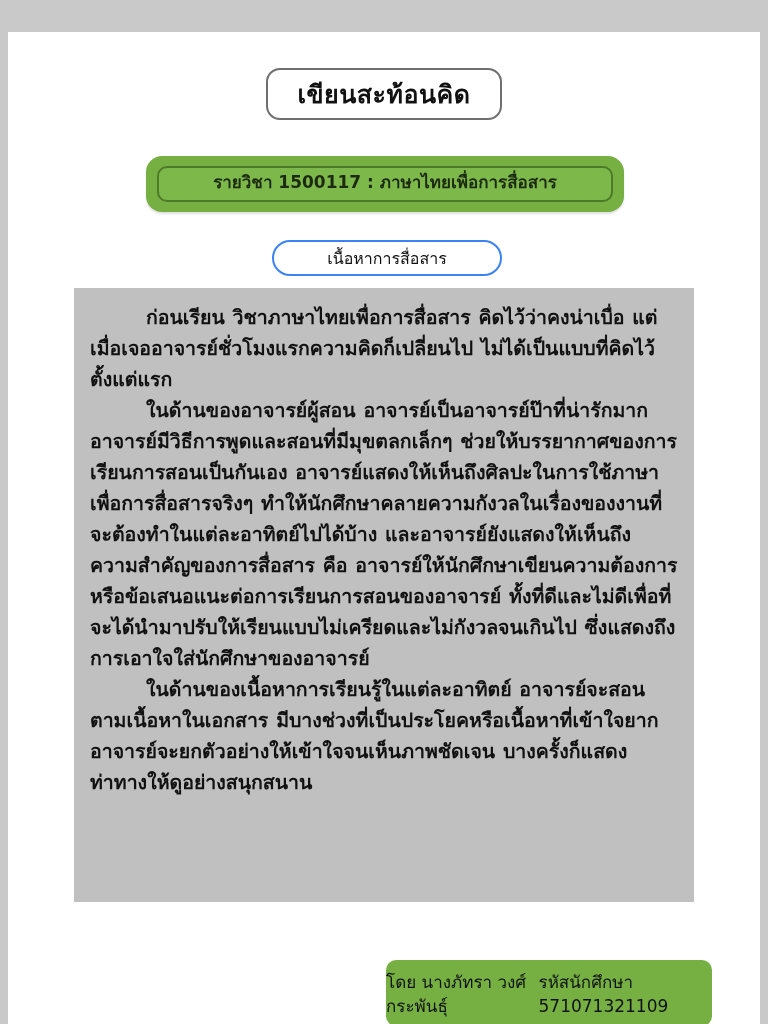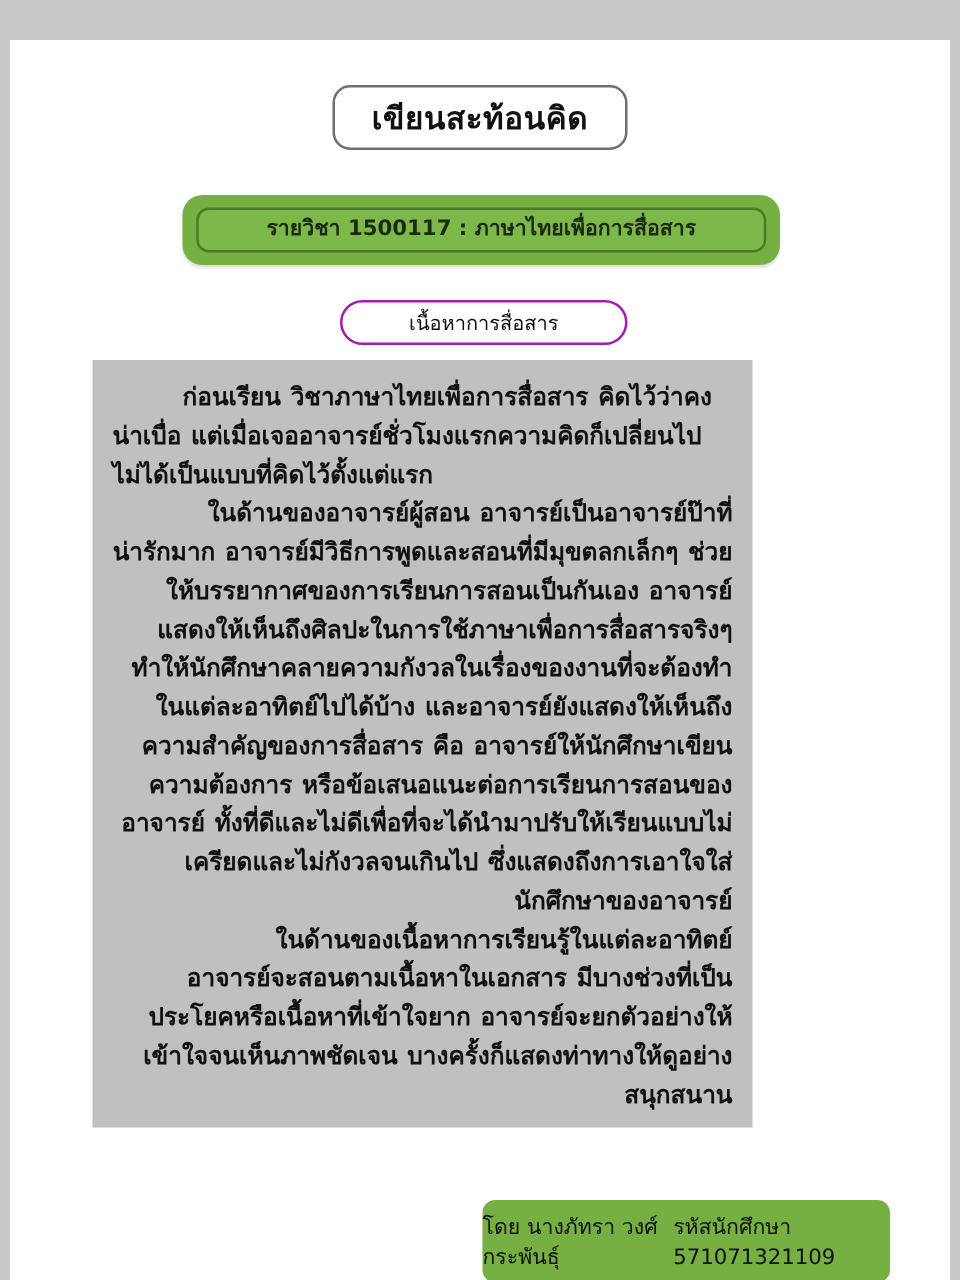--- a/index.html
+++ b/index.html
@@ -87,59 +87,58 @@
     color: #1d2a12;
   }
 
   
   .subtitle-pill {
     position: absolute;
     left: 264px;
     top: 208px;
     width: 230px;
     height: 36px;
-    border: 2px solid #a21caf;
+    border: 2px solid #3b82f6;
     border-radius: 18px;
     background: #ffffff;
     display: flex;
     align-items: center;
     justify-content: center;
     box-sizing: border-box;
     font-family: Liberation Serif, serif;
   }
   .subtitle-pill span {
     font-size: 16px;
     color: #111111;
   }
 
   
   .body-block {
     position: absolute;
     left: 66px;
     top: 256px;
-    width: 528px;
+    width: 620px;
     height: 614px;
     background: #c0c0c0;
     box-sizing: border-box;
     padding: 14px 16px 10px 16px;
   }
   .body-block p {
     margin: 0;
     font-size: 19.5px;
     line-height: 31px;
     color: #111111;
     text-align: left;
     text-indent: 56px;
     font-weight: bold;
     letter-spacing: 0px;
     word-spacing: 1px;
   }
   .body-block p + p {
     margin-top: 0px;
-    text-align: right;
   }
   .latin {
     font-family: "DejaVu Sans", "Liberation Sans", sans-serif;
     font-weight: bold;
   }
 
   
   .footer-box {
     position: absolute;
     left: 378px;

